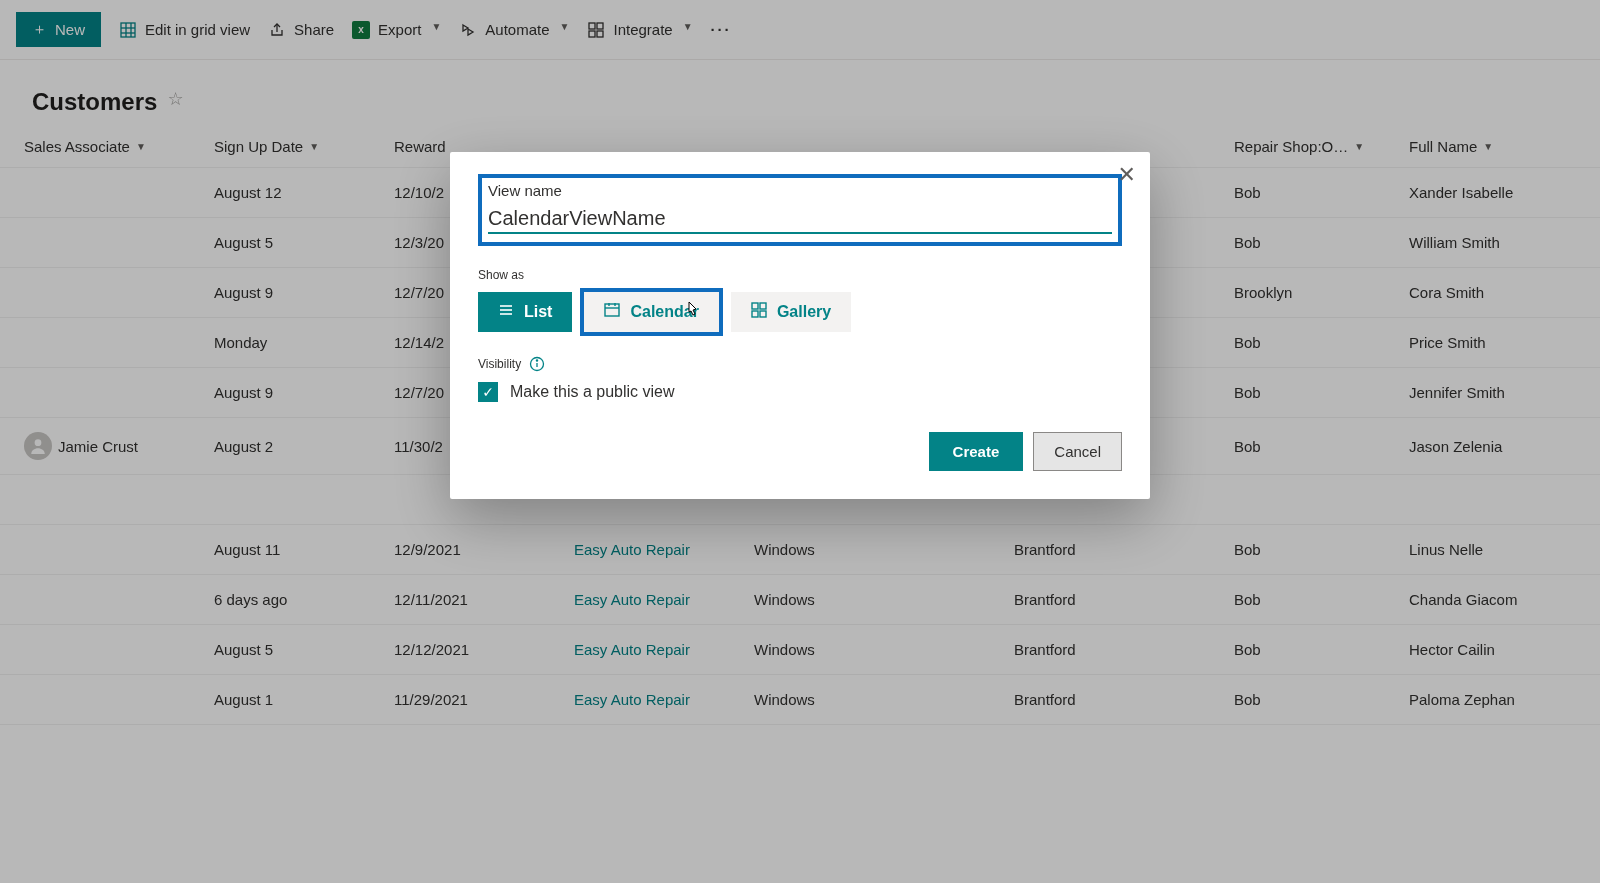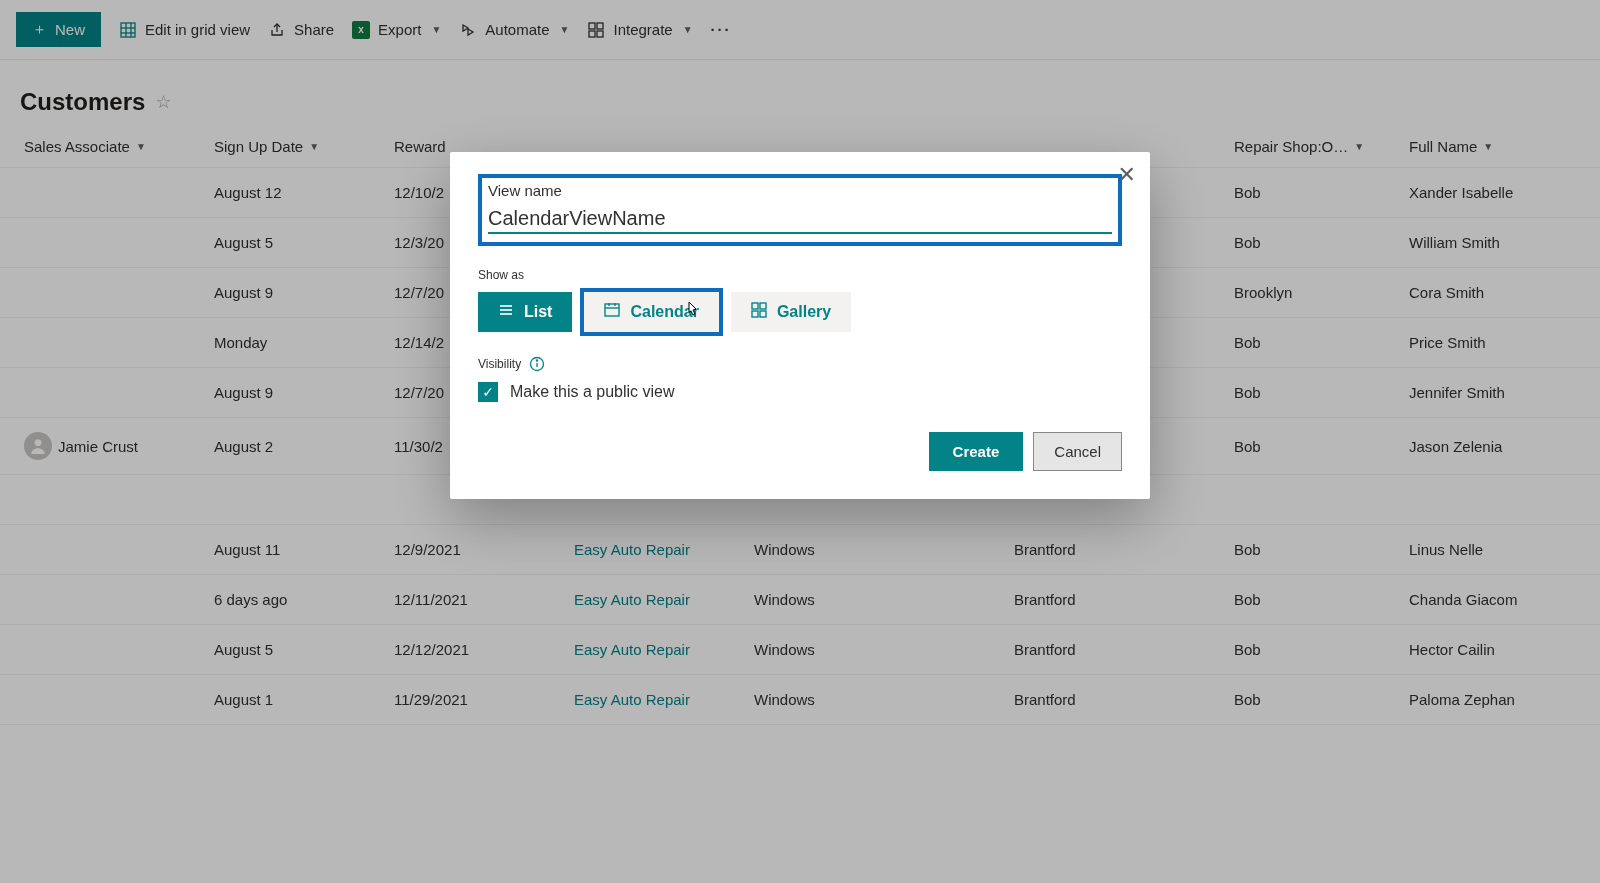--- a/index.html
+++ b/index.html
@@ -1,24 +1,24 @@
 <!DOCTYPE html>
 <html><head>
 <meta charset="utf-8">
 <style>
 * { box-sizing: border-box; margin: 0; padding: 0; font-family: "Segoe UI", Arial, sans-serif; }
 body { background: #fff; color: #323130; overflow: hidden; }
 
 .toolbar { display: flex; align-items: center; gap: 18px; padding: 12px 16px; border-bottom: 1px solid #edebe9; }
 .btn-new { background: #038387; color: #fff; border: none; padding: 8px 16px; font-size: 15px; display: flex; align-items: center; gap: 8px; cursor: pointer; }
-.tb-item { display: flex; align-items: center; gap: 8px; color: #323130; font-size: 15px; cursor: pointer; }
+.tb-item { display: flex; gap: 8px; color: #323130; font-size: 15px; cursor: pointer; }
 .tb-item .ico { display: inline-flex; width: 18px; height: 18px; align-items: center; justify-content: center; }
 .chev { font-size: 10px; color: #605e5c; margin-left: 2px; }
 
-.page-title-row { display: flex; align-items: center; gap: 10px; padding: 28px 20px 10px 20px; }
+.page-title-row { display: flex; align-items: flex-start; gap: 10px; padding: 28px 20px 10px 20px; margin-left: 12px; }
 .page-title { font-size: 24px; font-weight: 600; color: #201f1e; }
 .star { color: #a19f9d; font-size: 18px; }
 
 .table { width: 100%; }
 .thead, .trow { display: grid; grid-template-columns: 190px 180px 180px 180px 260px 220px 175px 160px; align-items: center; border-bottom: 1px solid #f0f0f0; }
 .thead { padding: 12px 10px 12px 24px; text-align: right; }
 .trow { padding: 14px 10px 14px 24px; min-height: 50px; }
 .th { font-size: 15px; color: #323130; font-weight: 400; display: flex; align-items: center; gap: 6px; }
 .td { font-size: 15px; color: #323130; }
 .td.link { color: #038387; }

